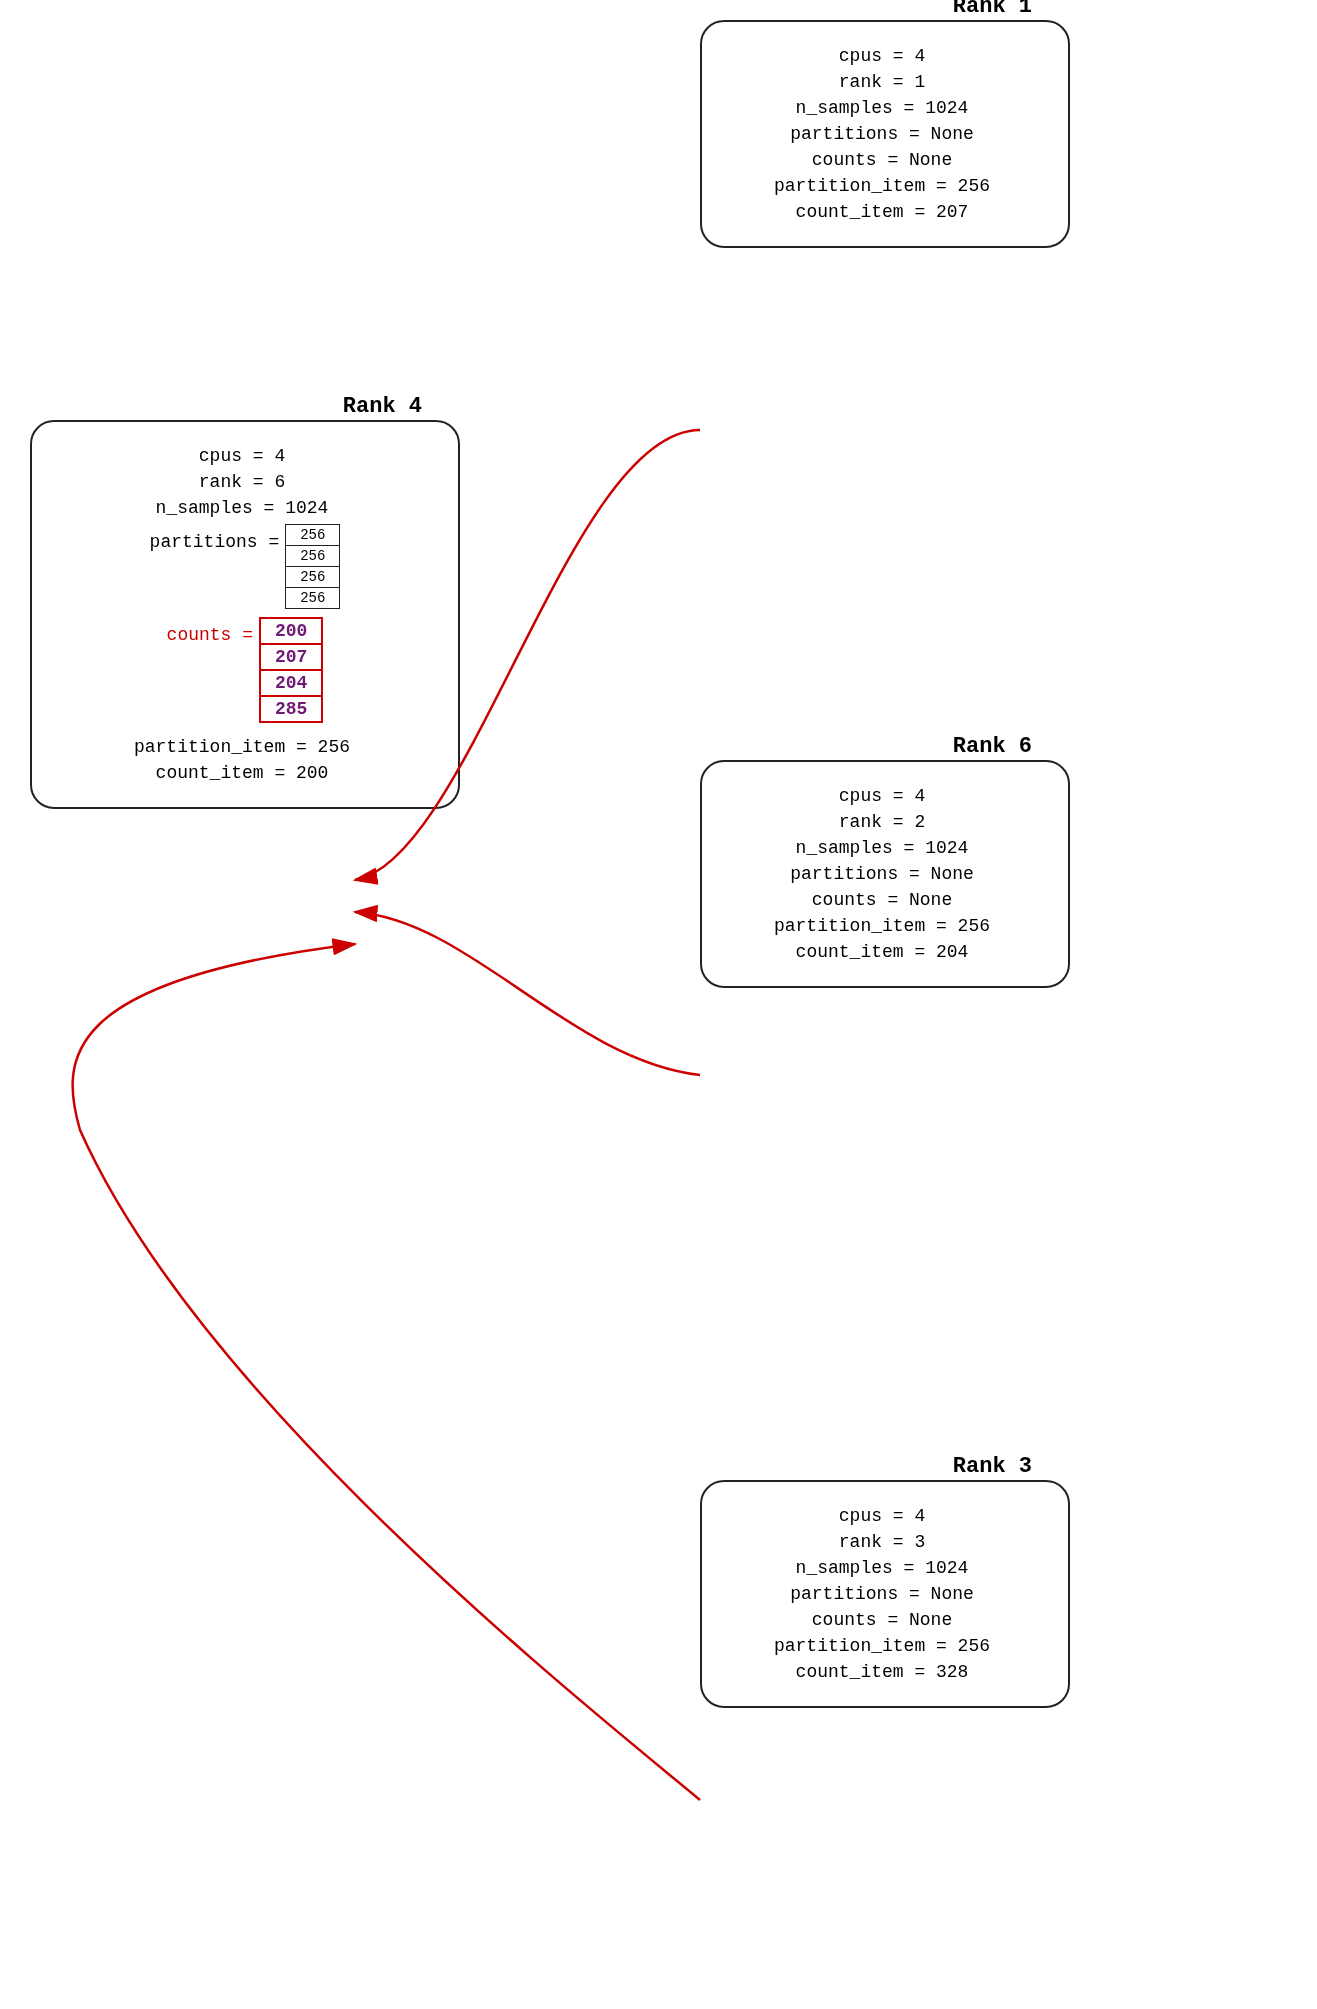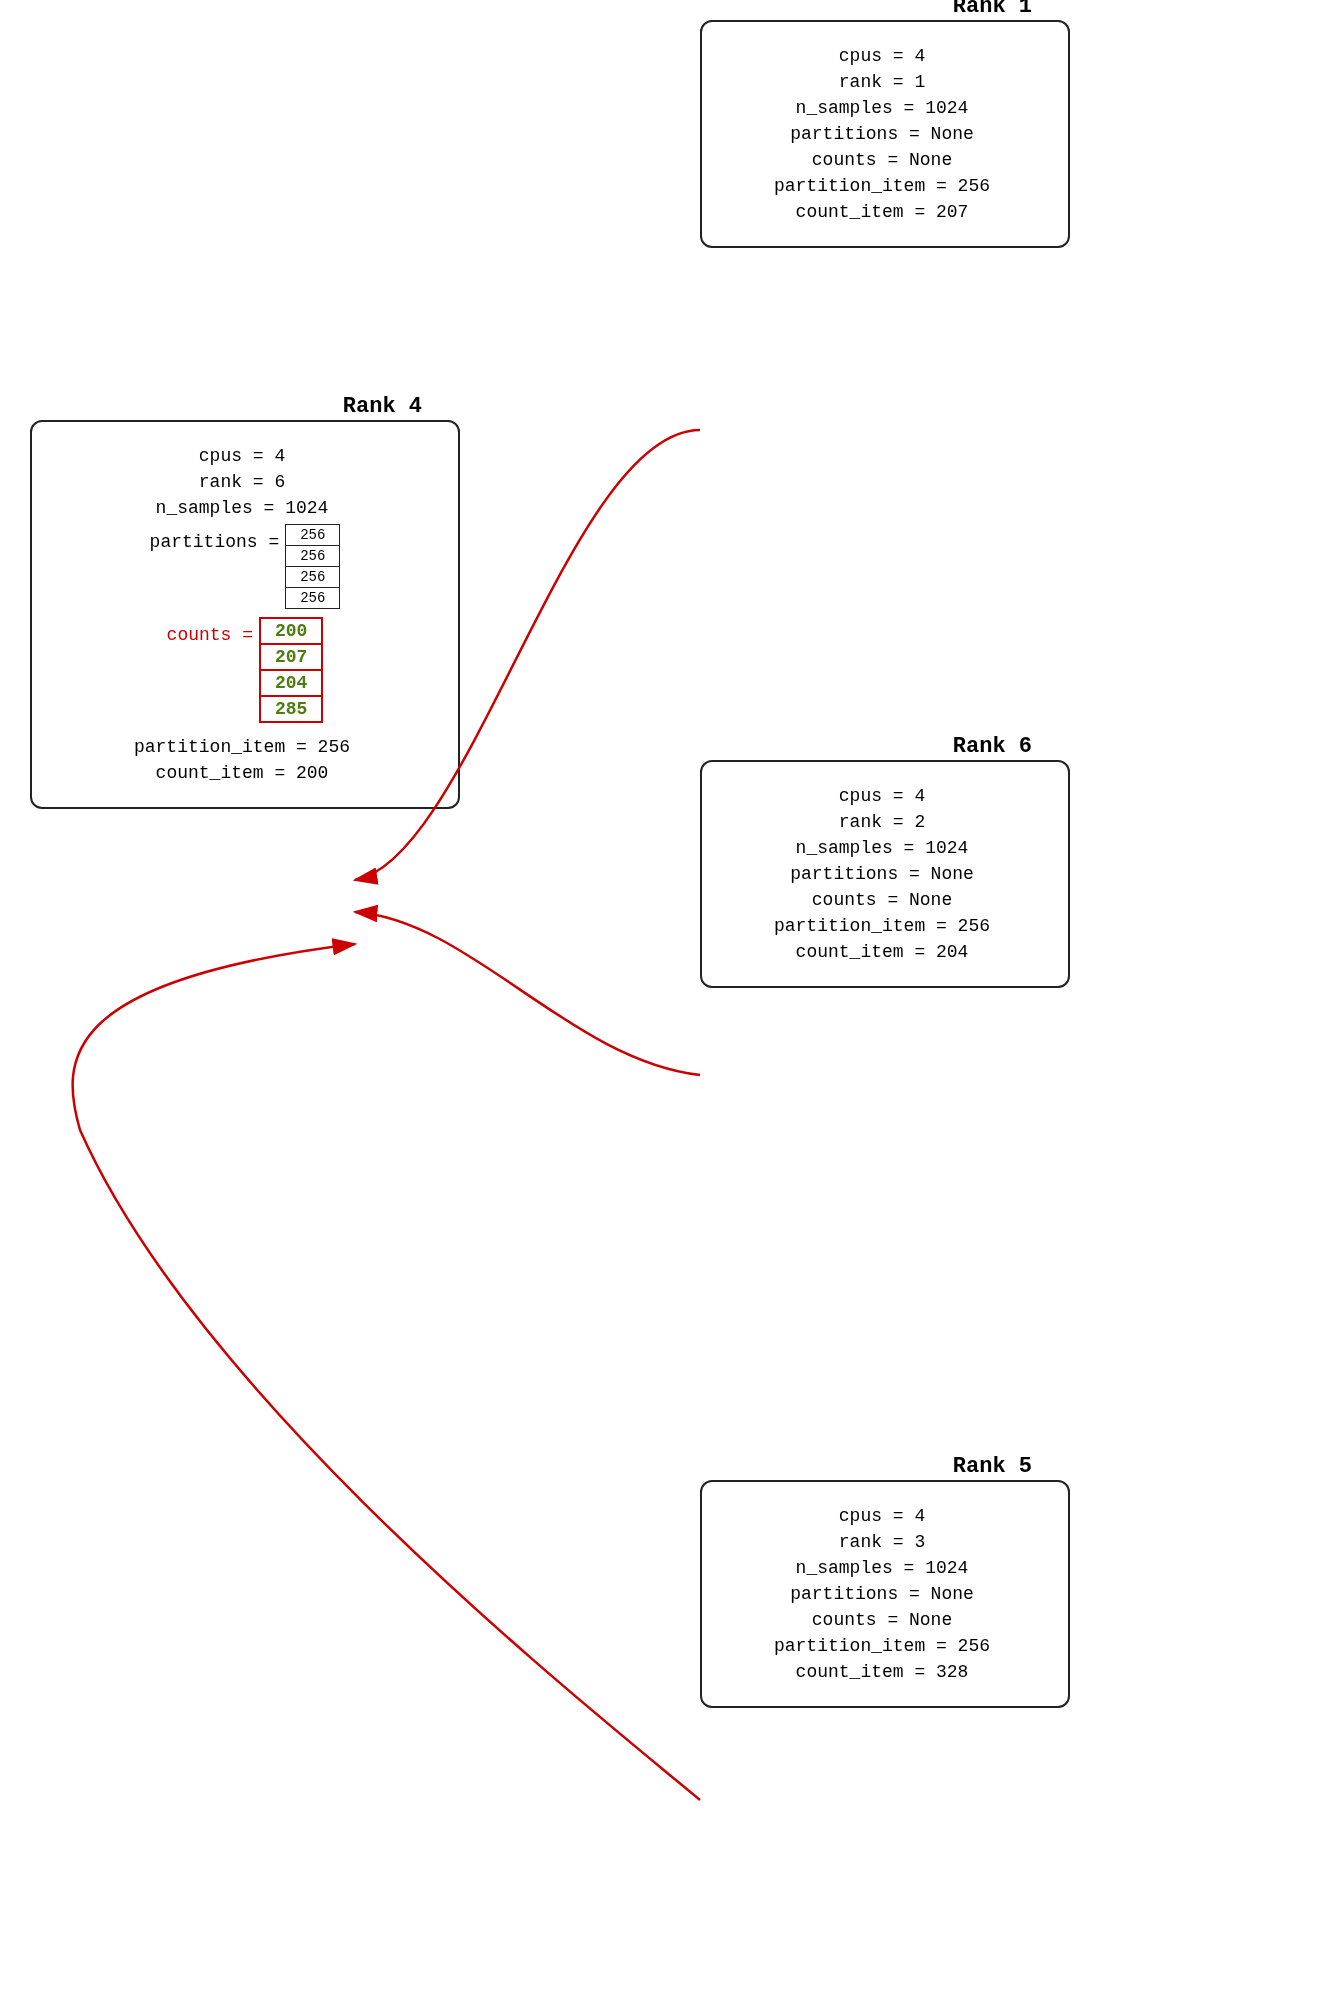--- a/index.html
+++ b/index.html
@@ -9,21 +9,21 @@
       font-size: 18px;
       width: 1317px;
       min-height: 2009px;
       position: relative;
       overflow: hidden;
     }
 
     .rank-box {
       position: absolute;
       border: 2px solid #222;
-      border-radius: 12px;
+      border-radius: 24px;
       padding: 18px 28px 18px 28px;
       background: #fff;
       min-width: 280px;
     }
 
     .rank-title {
       text-align: center;
       font-size: 22px;
       font-weight: bold;
       margin-bottom: 12px;
@@ -85,21 +85,21 @@
       vertical-align: middle;
     }
 
     .counts-cell {
       border-bottom: 2px solid #cc0000;
       padding: 2px 14px;
       text-align: center;
       display: block;
       font-size: 18px;
       font-weight: bold;
-      color: #4d7c0f;
+      color: #701a75;
     }
 
     .counts-cell:last-child {
       border-bottom: none;
     }
 
     .field-label-red {
       color: #cc0000;
       font-weight: normal;
       margin-right: 6px;
@@ -212,21 +212,21 @@
   <div class="field-row">
     <span class="field-label">partition_item = 256</span>
   </div>
   <div class="field-row">
     <span class="field-label">count_item = 204</span>
   </div>
 </div>
 
 <div class="rank-box" style="left: 700px; top: 1480px; min-width: 370px;">
   <div class="rank-title-wrapper">
-    <span class="rank-title">Rank 5</span>
+    <span class="rank-title">Rank 3</span>
   </div>
   <div class="field-row">
     <span class="field-label">cpus = 4</span>
   </div>
   <div class="field-row">
     <span class="field-label">rank = 3</span>
   </div>
   <div class="field-row">
     <span class="field-label">n_samples = 1024</span>
   </div>

